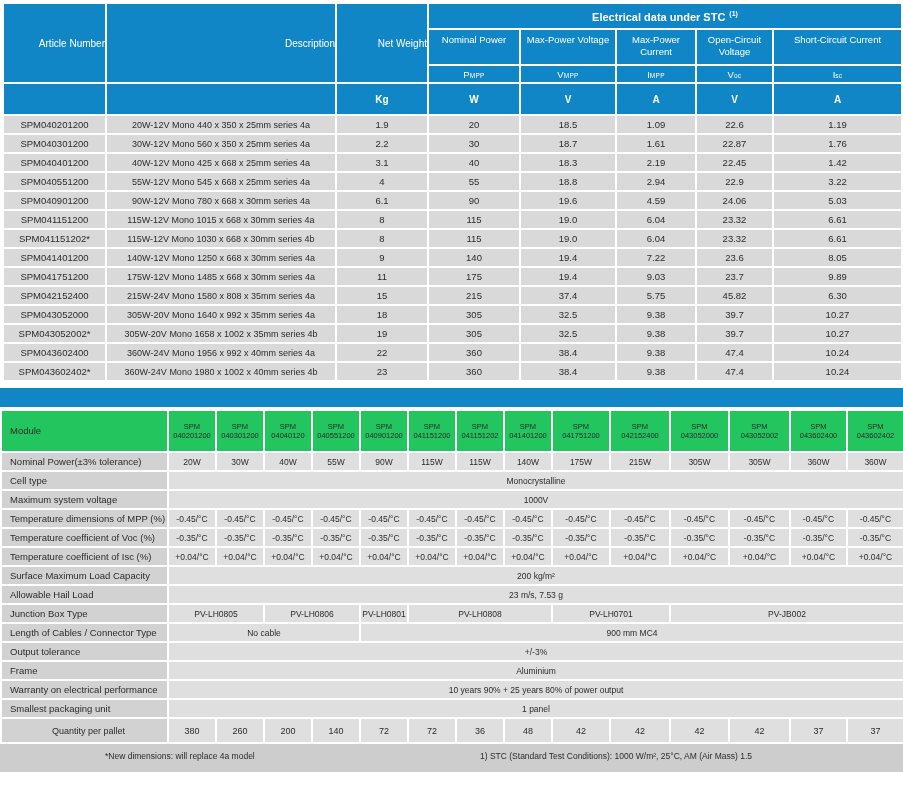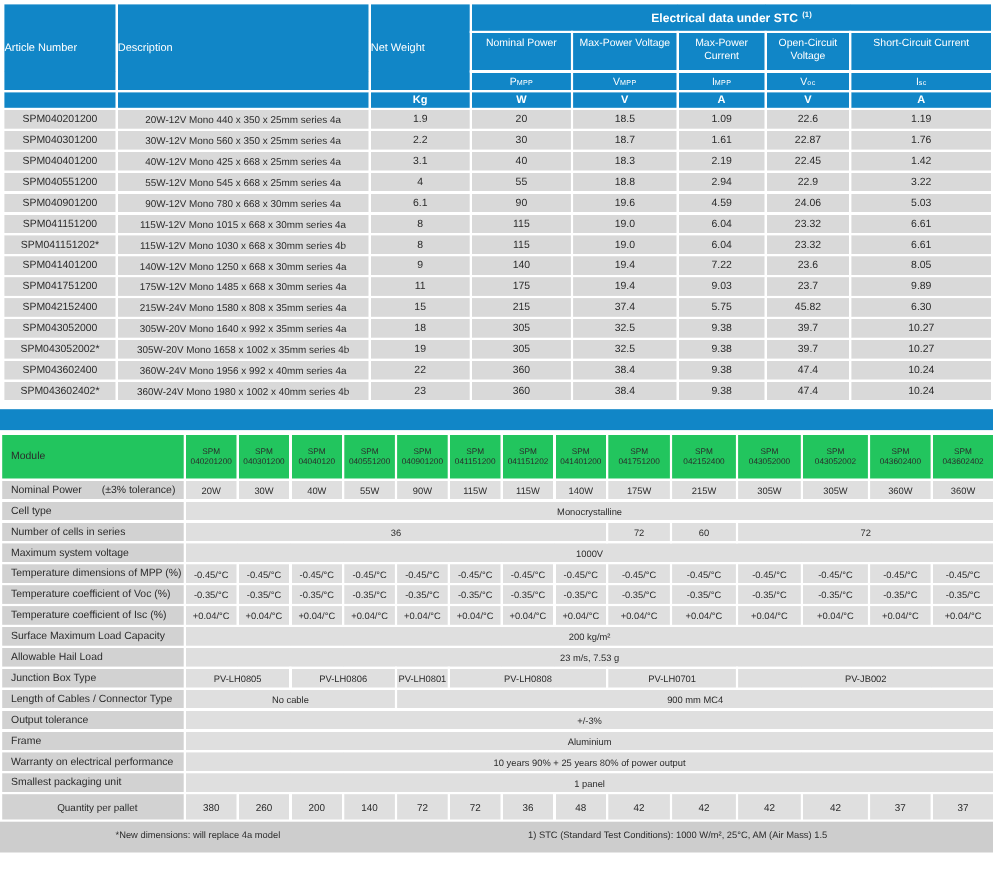--- a/index.html
+++ b/index.html
@@ -11,31 +11,31 @@
     color: #2b2b2b;
   }
   .page { width: 903px; height: 812px; overflow: hidden; }
 
   table { border-collapse: collapse; table-layout: fixed; }
   td, th { border: 2px solid #ffffff; overflow: hidden; padding: 0; font-weight: normal; }
 
   
   #top-table { width: 899px; margin: 2px 0 0 2px; }
   #top-table .blue { background: #1186c7; color: #ffffff; }
-  #top-table .hdr { font-size: 10px; text-align: left; vertical-align: middle; }
+  #top-table .hdr { font-size: 10px; text-align: right; vertical-align: middle; }
   .t-title { height: 26px; font-size: 11px; font-weight: bold; text-align: center; vertical-align: middle; }
   .t-note { font-size: 7px; vertical-align: super; margin-left: 4px; font-weight: bold; }
   .t-name th {
     height: 36px; font-size: 9.5px; line-height: 11.5px;
     text-align: center; vertical-align: top; padding-top: 4px;
     white-space: normal; overflow: hidden;
   }
   .t-sym th { height: 18px; font-size: 9.5px; text-align: center; vertical-align: middle; }
   .t-sym .sub { font-size: 6.5px; letter-spacing: 0.3px; }
-  .t-unit th { height: 16px; font-size: 10px; font-weight: bold; text-align: center; vertical-align: middle; }
+  .t-unit th { height: 32px; font-size: 10px; font-weight: bold; text-align: center; vertical-align: middle; }
   #top-table td.data {
     background: #d9d9d9; height: 19px; font-size: 9.5px;
     text-align: center; vertical-align: middle; white-space: nowrap;
   }
   #top-table td.desc { font-size: 9px; }
 
   
   .divider { height: 19px; background: #1186c7; margin-top: 6px; }
 
   
@@ -44,21 +44,21 @@
   #spec-table td.label {
     background: #d2d2d2; text-align: left; padding-left: 8px;
     font-size: 9.5px; white-space: nowrap;
   }
   #spec-table tr { height: 19px; }
   #spec-table tr.module-row { height: 42px; }
   #spec-table tr.module-row td { background: #22c55e; font-size: 7.5px; line-height: 9.5px; }
   #spec-table tr.module-row td.label { font-size: 9.5px; }
   #spec-table tr.qty-row { height: 25px; }
   #spec-table tr.qty-row td { font-size: 9px; text-align: center; }
-  .lbl-note { margin-left: 18px; }
+  .lbl-note { margin-left: 0; }
 
   
   .footer { height: 28px; background: #cdcdcd; position: relative; font-size: 8.5px; }
   .fn-left  { position: absolute; left: 105px; top: 7px; }
   .fn-right { position: absolute; left: 480px; top: 7px; }
 </style>
 </head>
 <body>
 
 <div class="page">
@@ -351,28 +351,20 @@
           <td>305W</td>
           <td>305W</td>
           <td>360W</td>
           <td>360W</td>
         </tr>
       <tr>
         <td class="label">Cell type</td>
         <td colspan="14">Monocrystalline</td>
       </tr>
       <tr>
-        <td class="label">Number of cells in series</td>
-
-      <td colspan="8">36</td>
-          <td colspan="1">72</td>
-          <td colspan="1">60</td>
-          <td colspan="4">72</td>
-        </tr>
-      <tr>
         <td class="label">Maximum system voltage</td>
         <td colspan="14">1000V</td>
       </tr>
       <tr>
         <td class="label">Temperature dimensions of MPP (%)</td>
 
       <td>-0.45/°C</td>
           <td>-0.45/°C</td>
           <td>-0.45/°C</td>
           <td>-0.45/°C</td>

